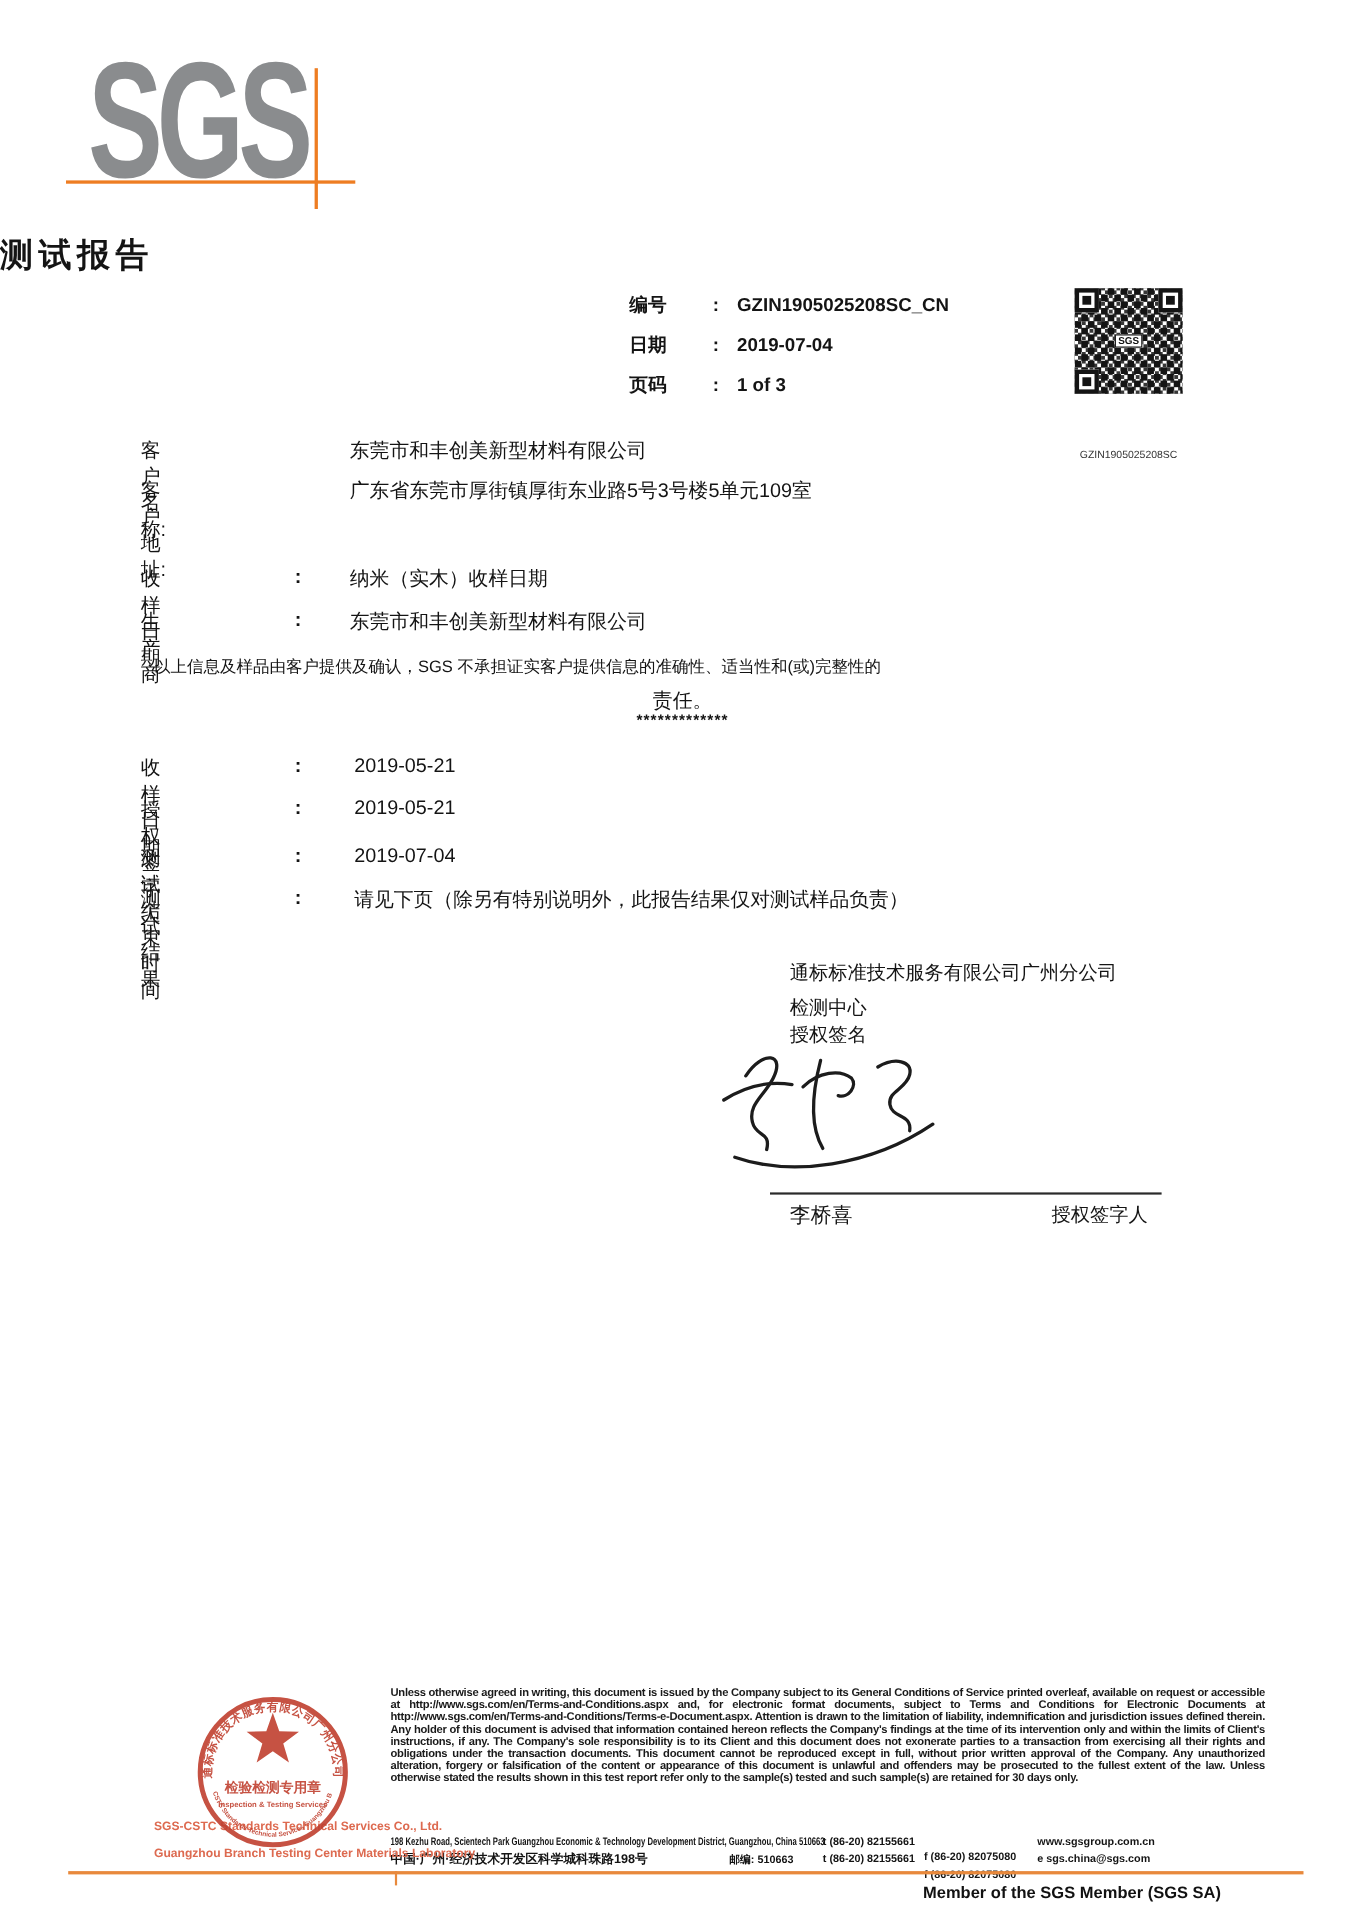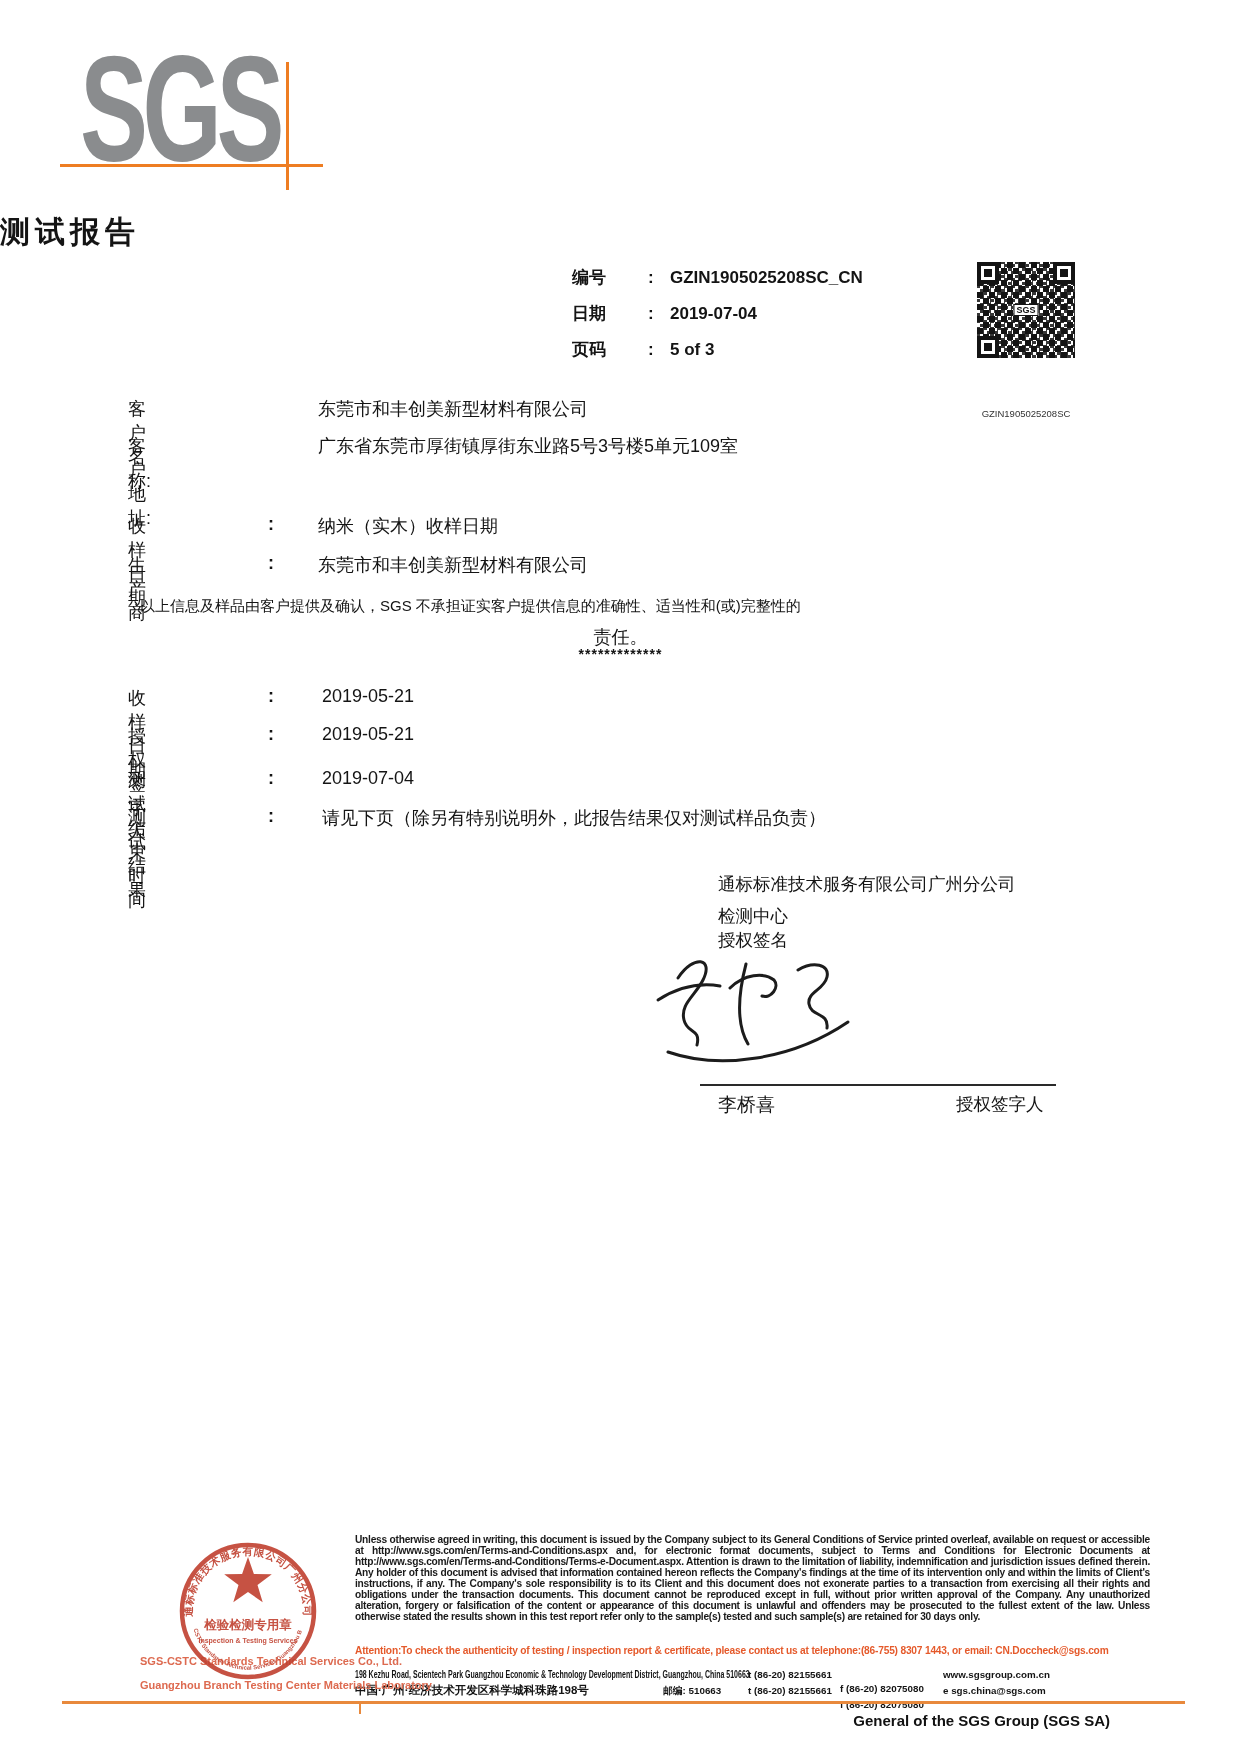--- a/index.html
+++ b/index.html
@@ -89,21 +89,21 @@
 
   <div class="report-title">测试报告</div>
 
   <div class="meta-row" style="top:266px">
     <span class="meta-label">编号</span><span class="meta-colon">:</span><span>GZIN1905025208SC_CN</span>
   </div>
   <div class="meta-row" style="top:302px">
     <span class="meta-label">日期</span><span class="meta-colon">:</span><span>2019-07-04</span>
   </div>
   <div class="meta-row" style="top:338px">
-    <span class="meta-label">页码</span><span class="meta-colon">:</span><span>5 of 3</span>
+    <span class="meta-label">页码</span><span class="meta-colon">:</span><span>1 of 3</span>
   </div>
 
   <div class="qr">
     <div class="qr-noise"></div>
     <div class="qr-finder tl"></div>
     <div class="qr-finder tr"></div>
     <div class="qr-finder bl"></div>
     <div class="qr-center">SGS</div>
   </div>
   <div class="qr-caption">GZIN1905025208SC</div>
@@ -186,33 +186,32 @@
       <textPath href="#arcTop" startOffset="50%" text-anchor="middle">通标标准技术服务有限公司广州分公司</textPath>
     </text>
     <text font-size="6" font-weight="bold" fill="#c0402f">
       <textPath href="#arcBottom" startOffset="50%" text-anchor="middle">SGS-CSTC Standards Technical Services Guangzhou Branch</textPath>
     </text>
     <text x="95" y="113" text-anchor="middle" font-size="12.5" font-weight="bold" fill="#c0402f">检验检测专用章</text>
     <text x="95" y="127" text-anchor="middle" font-size="7" font-weight="bold" fill="#c0402f">Inspection &amp; Testing Services</text>
   </svg>
 
   <div class="terms">Unless otherwise agreed in writing, this document is issued by the Company subject to its General Conditions of Service printed overleaf, available on request or accessible at http://www.sgs.com/en/Terms-and-Conditions.aspx and, for electronic format documents, subject to Terms and Conditions for Electronic Documents at http://www.sgs.com/en/Terms-and-Conditions/Terms-e-Document.aspx. Attention is drawn to the limitation of liability, indemnification and jurisdiction issues defined therein. Any holder of this document is advised that information contained hereon reflects the Company's findings at the time of its intervention only and within the limits of Client's instructions, if any. The Company's sole responsibility is to its Client and this document does not exonerate parties to a transaction from exercising all their rights and obligations under the transaction documents. This document cannot be reproduced except in full, without prior written approval of the Company. Any unauthorized alteration, forgery or falsification of the content or appearance of this document is unlawful and offenders may be prosecuted to the fullest extent of the law. Unless otherwise stated the results shown in this test report refer only to the sample(s) tested and such sample(s) are retained for 30 days only.</div>
-  <div class="attention">Attention:To check the authenticity of testing / inspection report &amp; certificate, please contact us at telephone:(86-755) 8307 1443, or email: CN.Doccheck@sgs.com</div>
 
   <div class="addr-row" style="top:1669px">
     <span class="a-addr">198 Kezhu Road, Scientech Park Guangzhou Economic &amp; Technology Development District, Guangzhou, China 510663</span>
     <span class="a-tel">t (86-20) 82155661</span>
     <span class="a-fax">f (86-20) 82075080</span>
     <span class="a-site">www.sgsgroup.com.cn</span>
   </div>
   <div class="addr-row" style="top:1685px">
     <span class="a-addr-cn">中国·广州·经济技术开发区科学城科珠路198号</span>
     <span class="a-postal">邮编: 510663</span>
     <span class="a-tel">t (86-20) 82155661</span>
     <span class="a-fax">f (86-20) 82075080</span>
     <span class="a-site">e sgs.china@sgs.com</span>
   </div>
 
   <div class="footer-rule"></div>
   <div class="footer-tick"></div>
-  <div class="member">General of the SGS Group (SGS SA)</div>
+  <div class="member">Member of the SGS Member (SGS SA)</div>
 
 </div>
 
 </body></html>

